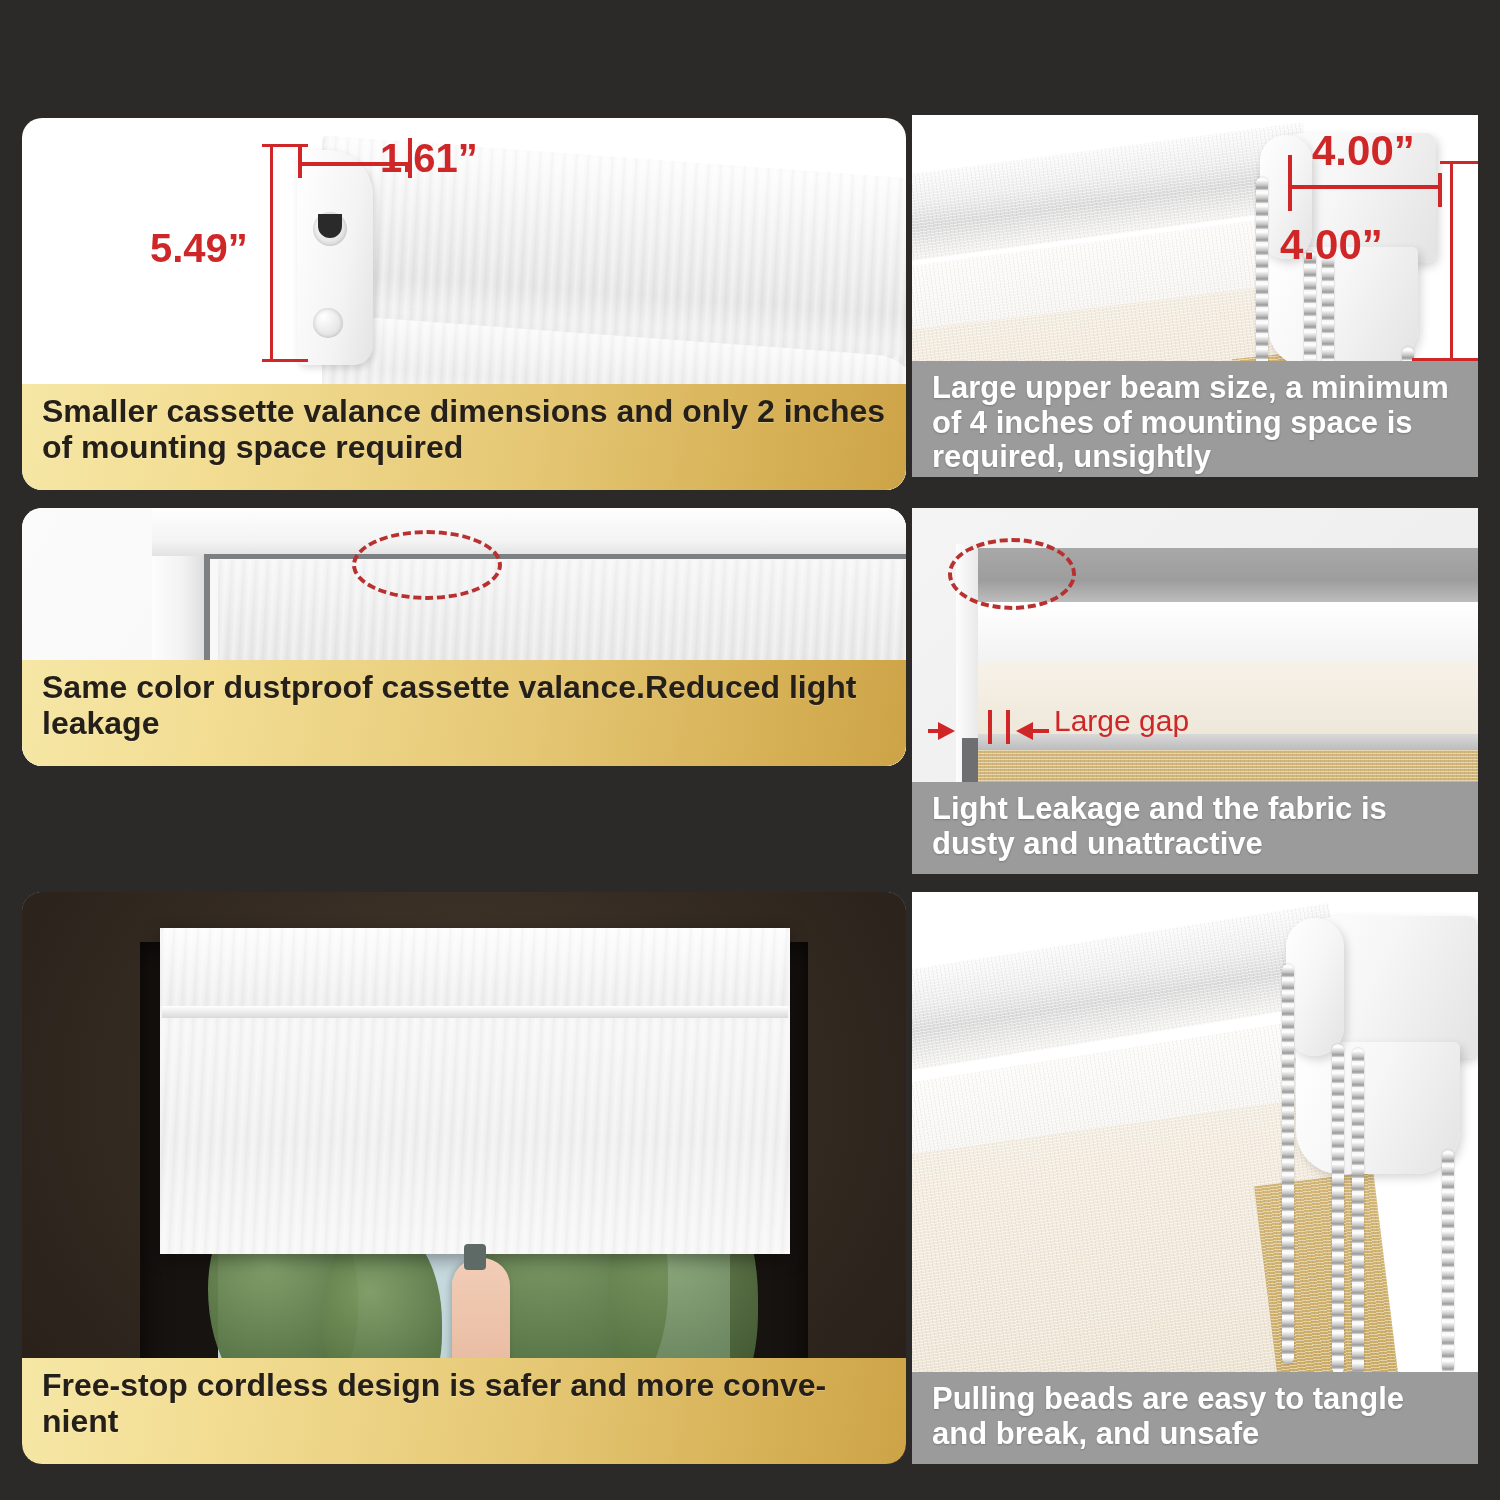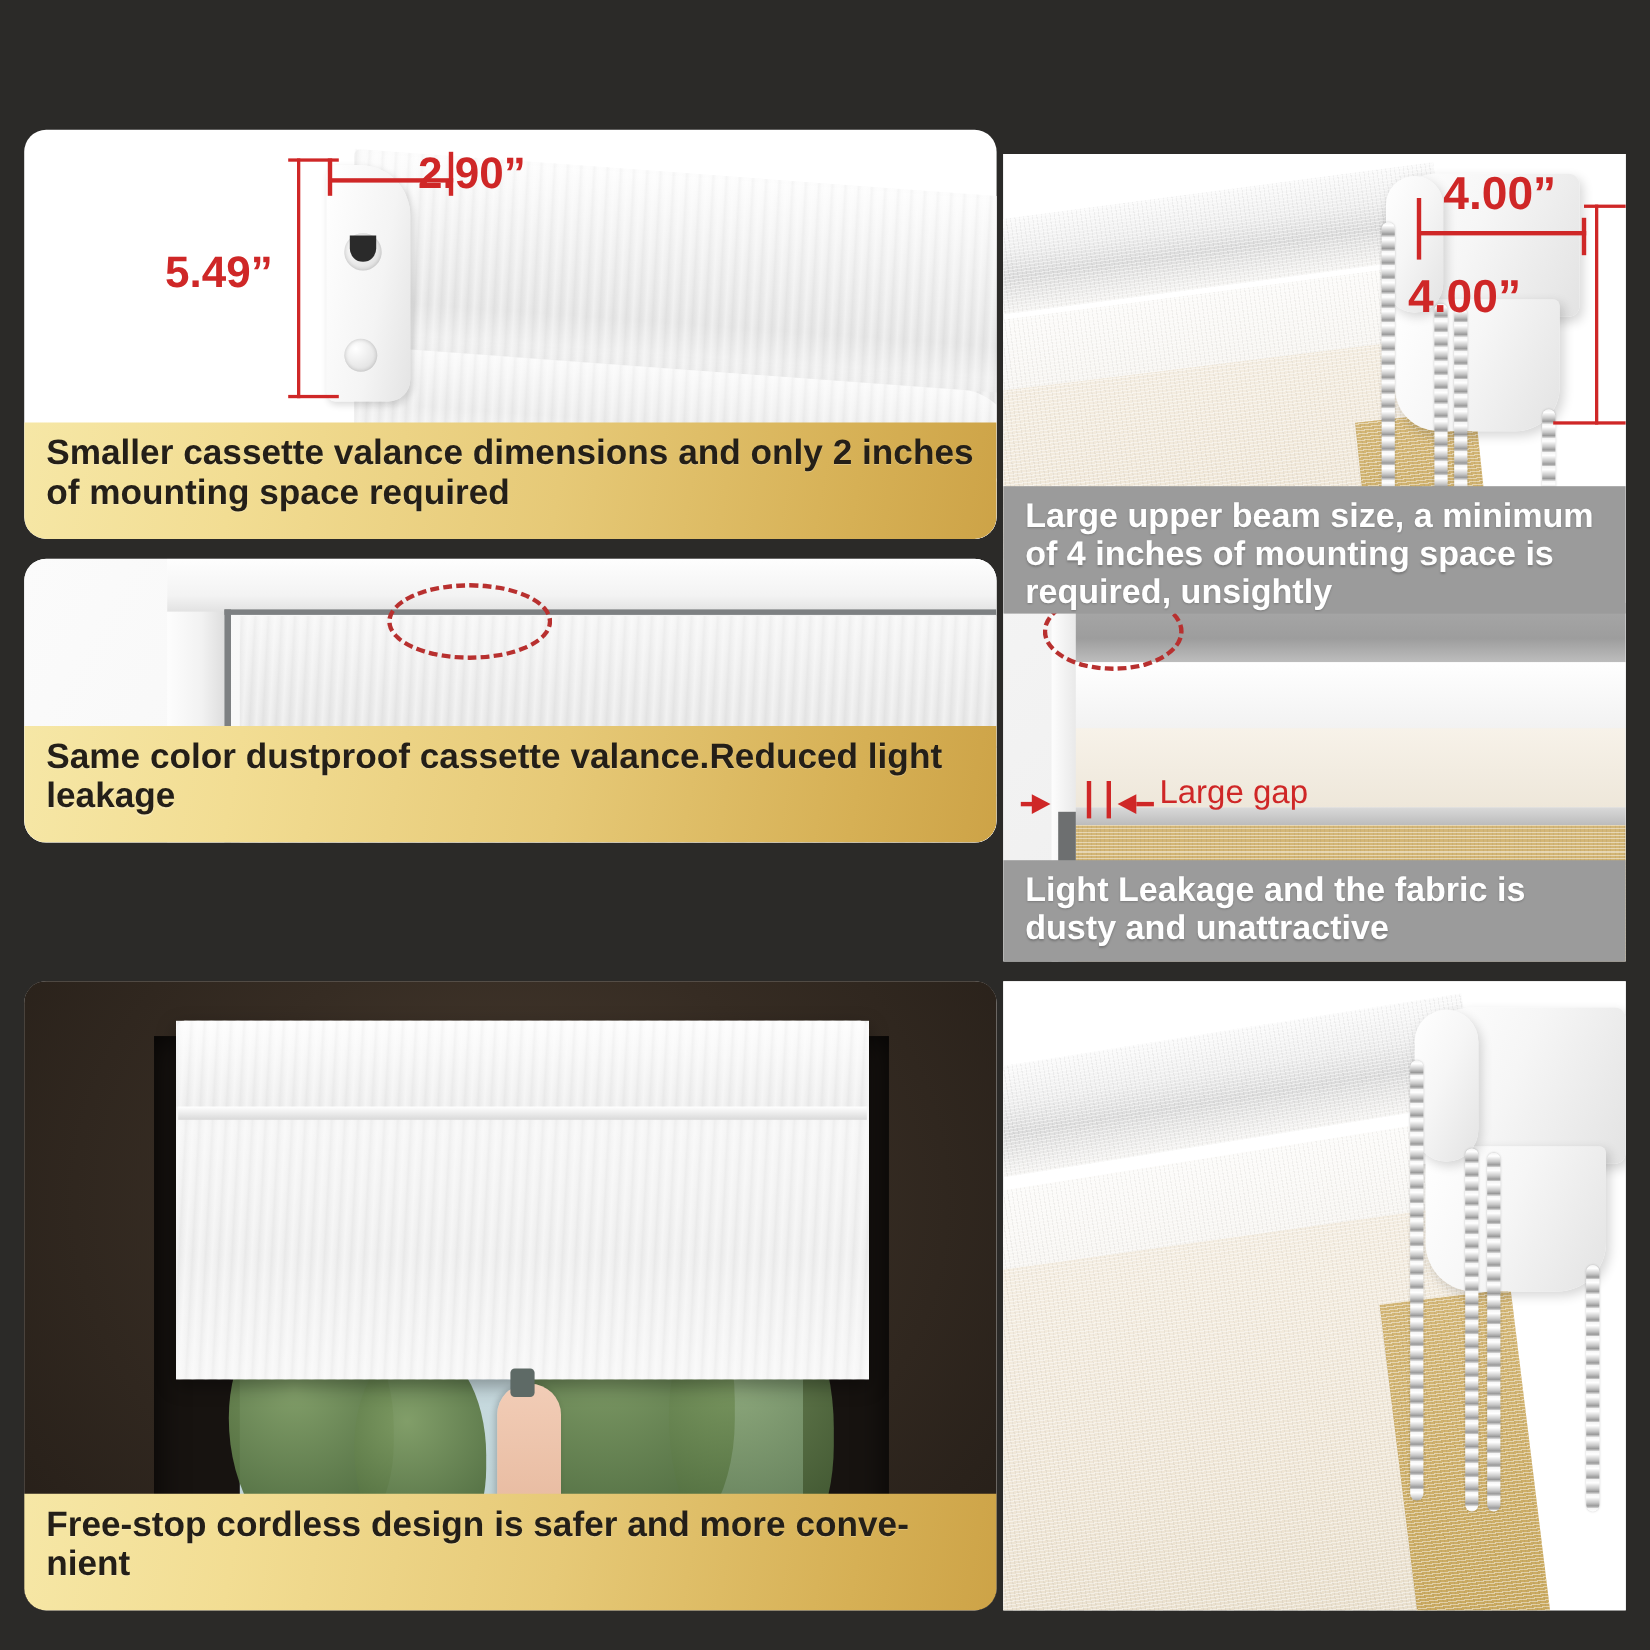--- a/index.html
+++ b/index.html
@@ -45,21 +45,21 @@
     overflow: hidden;
     background: #ffffff;
   }
   .panel.left  { left: 22px;  width: 884px; border-radius: 20px; }
   .panel.right { left: 912px; width: 566px; border-radius: 0; }
 
   .row1 { top: 118px; height: 372px; }
   .row2 { top: 508px; height: 258px; }
   .row3 { top: 892px; height: 572px; }
 
-  .row1.right { top: 140px; height: 418px; padding-left: 28px; }
+  .row1.right { top: 115px; height: 362px; padding-left: 28px; }
   .row2.right { top: 508px; height: 366px; }
   .row3.right { top: 892px; height: 572px; }
 
   .art { position: absolute; inset: 0; overflow: hidden; }
 
   
   .cap {
     position: absolute;
     left: 0; right: 0; bottom: 0;
     padding: 10px 18px 14px 20px;
@@ -316,21 +316,21 @@
         </div>
       <div class="cass-cap">
         <div class="cass-knob" style="left:16px;top:62px;"></div>
         <div class="cass-slot" style="left:21px;top:64px;"></div>
         <div class="cass-knob" style="left:16px;top:158px;width:30px;height:30px;"></div>
       </div>
 
       <div class="redline" style="left:278px;top:44px;width:112px;height:4px;"></div>
       <div class="tick" style="left:276px;top:26px;height:34px;"></div>
       <div class="tick" style="left:386px;top:20px;height:40px;"></div>
-      <div class="redtxt" style="left:358px;top:18px;font-size:40px;">2.90”</div>
+      <div class="redtxt" style="left:358px;top:18px;font-size:40px;">1.61”</div>
 
       <div class="redline" style="left:248px;top:26px;width:3px;height:218px;"></div>
       <div class="redline" style="left:240px;top:26px;width:46px;height:3px;"></div>
       <div class="redline" style="left:240px;top:241px;width:46px;height:3px;"></div>
       <div class="redtxt" style="left:128px;top:108px;font-size:40px;">5.49”</div>
     </div>
     <div class="cap gold h2">Smaller cassette valance dimensions and only 2 inches of mounting space required</div>
   </div>
 
   <div class="panel right row1">
@@ -464,15 +464,16 @@
 
       <div class="bracket" style="left:376px;top:24px;width:190px;height:142px;border-radius:50px 10px 10px 6px;"></div>
       <div class="bracket" style="left:384px;top:150px;width:164px;height:132px;border-radius:10px 6px 44px 44px;"></div>
       <div class="bracket" style="left:374px;top:26px;width:58px;height:138px;border-radius:29px;"></div>
 
       <div class="chain" style="left:370px;top:72px;height:400px;"></div>
       <div class="chain" style="left:420px;top:152px;height:330px;"></div>
       <div class="chain" style="left:440px;top:156px;height:326px;"></div>
       <div class="chain" style="left:530px;top:258px;height:224px;"></div>
     </div>
+    <div class="cap gray h2">Pulling beads are easy to tangle and break, and unsafe</div>
   </div>
 
 </div>
 
 </body></html>

